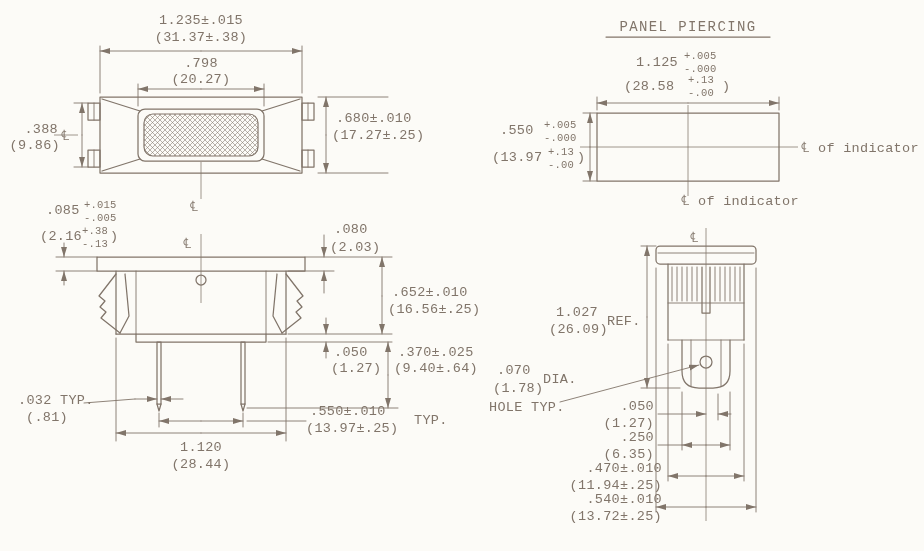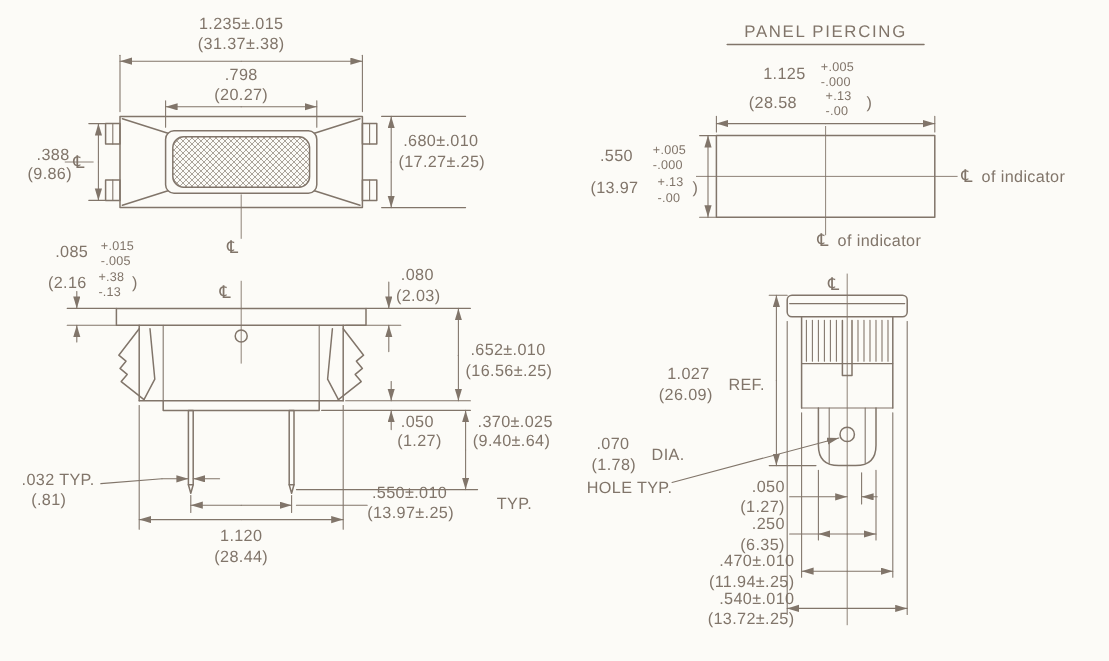--- a/index.html
+++ b/index.html
@@ -1,19 +1,19 @@
 <!DOCTYPE html>
 <html style="--ink: #81756a; --bg: #fcfbf7;"><head>
 <meta charset="utf-8">
 <style>
   :root { --ink:#81756a; --bg:#fcfbf7; }
   * { margin:0; padding:0; box-sizing:border-box; }
   html,body { width:924px; height:551px; }
   body { background:var(--bg); font-family:"Liberation Sans","DejaVu Sans",sans-serif; }
-  .stage { position:relative; width:920px; height:551px; }
+  .stage { position:relative; width:920px; height:551px;font-family:Liberation Mono, monospace; }
   svg { display:block; color:var(--ink); }
   .ln  { stroke:currentColor; stroke-width:1.25; fill:none; stroke-linecap:round; stroke-linejoin:round; }
   .xln { stroke:currentColor; stroke-width:0.9; fill:none; stroke-linecap:round; }
   .cl  { stroke:currentColor; stroke-width:0.75; fill:none; }
   text { fill:currentColor; font-size:13.5px; letter-spacing:0.3px; }
   .s   { font-size:10.5px; letter-spacing:0.2px; }
   .ttl { font-size:14px; letter-spacing:1.4px; }
   .clsym { font-size:14.5px; }
 </style>
 </head>

